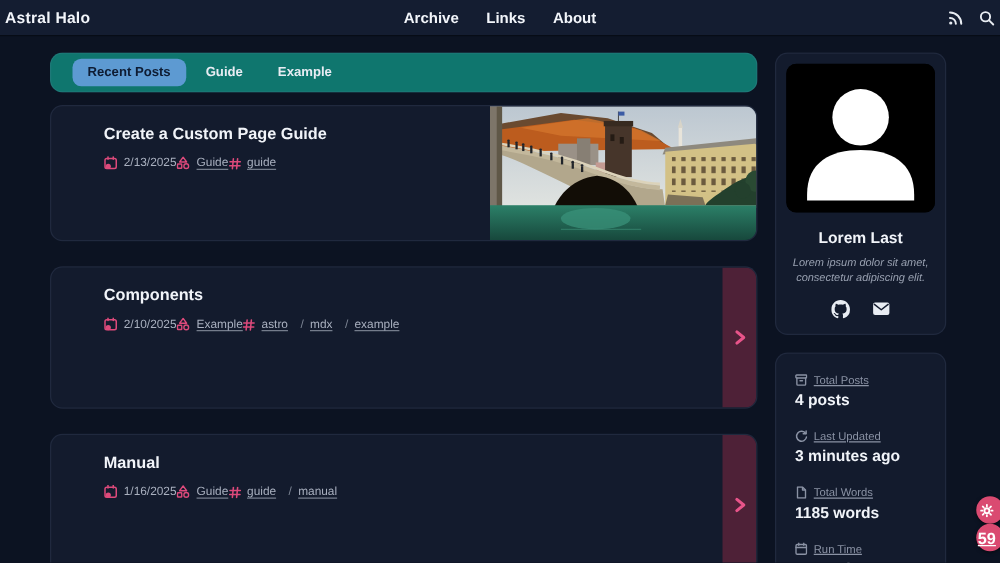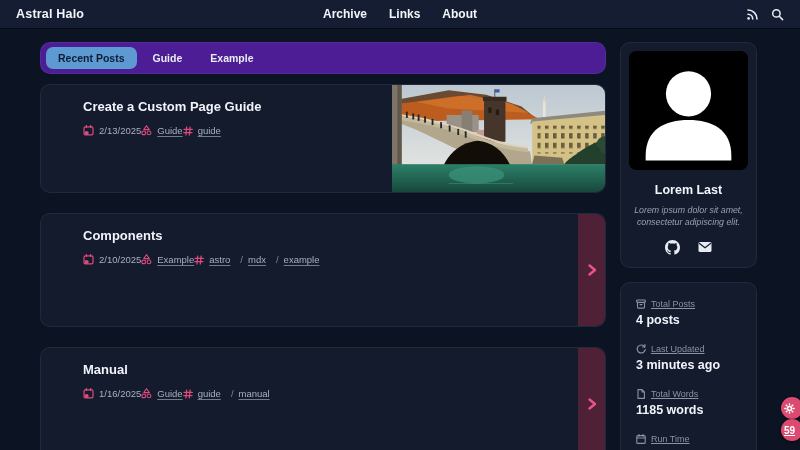--- a/index.html
+++ b/index.html
@@ -4,36 +4,36 @@
 <style>
   html,body{margin:0;padding:0;}
   body{
     width:800px;height:450px;overflow:hidden;position:relative;
     background:#0c1322;color:#eef1f6;
     font-family:"Liberation Sans","DejaVu Sans",sans-serif;
     -webkit-font-smoothing:antialiased;
   }
   
   .navbar{height:28px;background:#141d31;display:flex;align-items:center;
-    padding:0 16px;position:relative;box-shadow:0 1px 0 rgba(0,0,0,.35);}
+    padding:0 4px;position:relative;box-shadow:0 1px 0 rgba(0,0,0,.35);}
   .brand{font-size:12.5px;font-weight:bold;color:#f2f5fa;letter-spacing:.2px;cursor:pointer;}
   .nav-center{position:absolute;left:50%;transform:translateX(-50%);
     display:flex;gap:22px;align-items:center;}
   .nav-link{font-size:12px;font-weight:bold;color:#f2f5fa;cursor:pointer;}
   .nav-right{margin-left:auto;display:flex;gap:11px;align-items:center;}
   .nav-icon{width:14px;height:14px;display:flex;align-items:center;justify-content:center;cursor:pointer;}
 
   
   .layout{display:flex;gap:14px;padding:14px 43px 0 40px;align-items:flex-start;}
   .main-col{width:566px;flex:0 0 566px;}
   .side-col{width:137px;flex:0 0 137px;}
 
   
-  .tabbar{height:30px;background:#4c1d95;border:1px solid rgba(130,150,190,.13);
-    border-radius:10px;display:flex;align-items:center;padding:0 5px;gap:4px;margin-bottom:10px;}
+  .tabbar{height:30px;background:#0f766e;border:1px solid rgba(130,150,190,.13);
+    border-radius:10px;display:flex;align-items:center;padding:0 17px;gap:4px;margin-bottom:10px;}
   .tab{font-size:10.5px;font-weight:bold;color:#e8ecf3;padding:5px 12px;border-radius:7px;cursor:pointer;}
   .tab.active{background:#5d9ad2;color:#0e1c33;}
 
   
   .card{position:relative;background:#131b2d;border:1px solid rgba(130,150,190,.12);
     border-radius:10px;margin-bottom:20px;overflow:hidden;cursor:pointer;padding-left:26px;}
   .card.h1{height:107px;}
   .card.h2{height:112px;}
   .card.partial{height:60px;}
   .card-body{padding:14px 16px 0 16px;position:relative;z-index:2;}
@@ -65,21 +65,21 @@
   .stat-label{font-size:9px;color:#8a92a4;text-decoration:underline;}
   .stat-icon{width:10px;height:10px;display:flex;align-items:center;justify-content:center;}
   .stat-value{font-size:12.5px;font-weight:bold;color:#f1f4f9;margin-top:4px;}
 
   
   .fab{position:absolute;right:-3px;width:22px;height:22px;border-radius:50%;
     background:#da4a71;display:flex;align-items:center;justify-content:center;
     box-shadow:0 1px 3px rgba(0,0,0,.5);cursor:pointer;z-index:10;}
   .fab.settings{top:397px;}
   .fab.scroll{top:419px;}
-  .fab-count{font-size:10px;font-weight:bold;color:#fff;margin-left:-5px;text-decoration:underline;}
+  .fab-count{font-size:13px;font-weight:bold;color:#fff;margin-left:-5px;text-decoration:underline;}
   .fab svg{margin-left:-5px;}
   svg{flex:0 0 auto;}
 </style>
 </head>
 <body>
 
 <div class="navbar">
   <div class="brand">Astral Halo</div>
   <div class="nav-center">
     <span class="nav-link">Archive</span>

